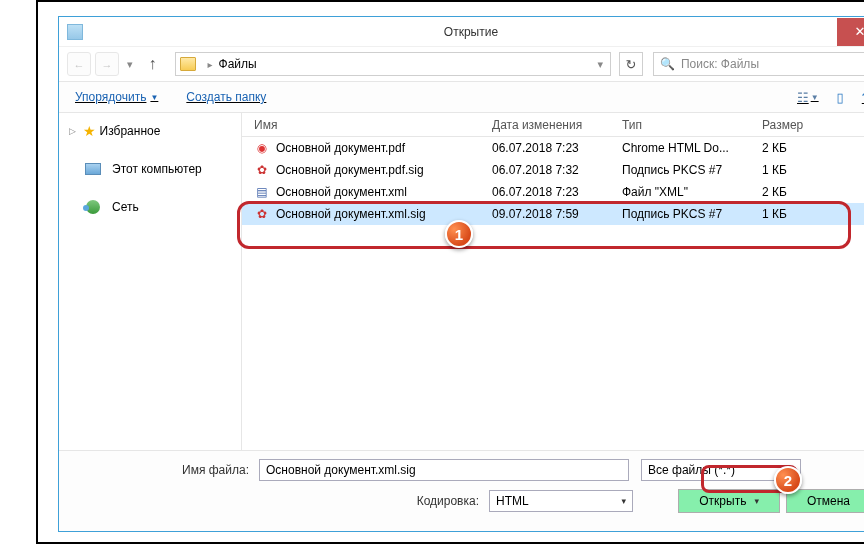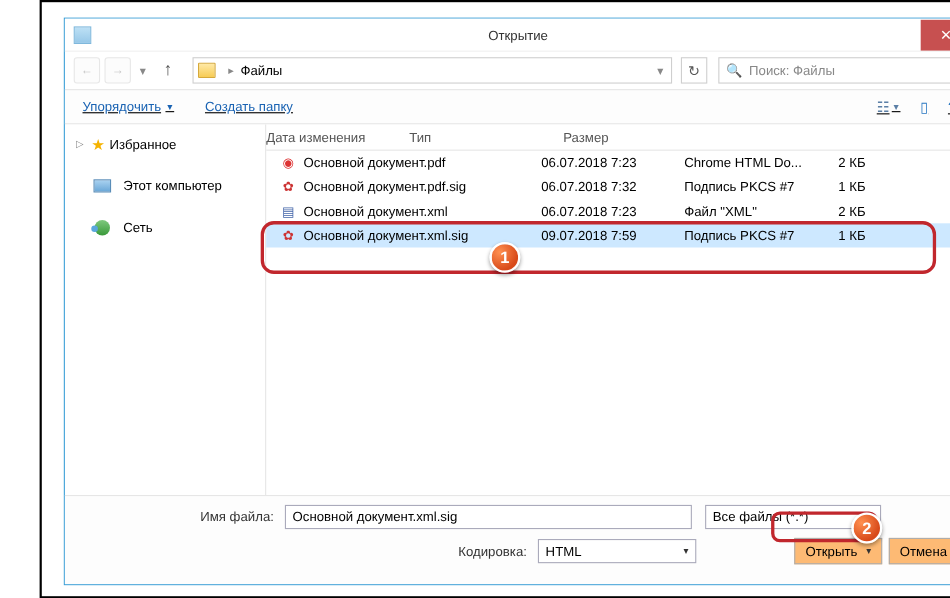--- a/index.html
+++ b/index.html
@@ -56,21 +56,21 @@
 .callout2 { position: absolute; left: 663px; top: 463px; width: 97px; height: 28px; border: 3px solid #c1272d; border-radius: 8px; pointer-events: none; z-index: 5; }
 .badge2 { left: 736px; top: 464px; }
 .footer { border-top: 1px solid #e6e6e6; padding: 8px 12px 10px; font-size: 12px; background: #fdfdfd; }
 .footer-row { display: flex; align-items: center; margin-bottom: 8px; }
 .footer-label { width: 188px; text-align: right; padding-right: 10px; color: #333; }
 .footer-input { height: 22px; border: 1px solid #aab; padding: 0 6px; font-size: 12px; background: #fff; }
 .fn { width: 370px; }
 .filter { width: 160px; margin-left: 12px; display: flex; align-items: center; justify-content: space-between; padding: 0 6px; cursor: pointer; }
 .enc { width: 144px; display: flex; align-items: center; justify-content: space-between; padding: 0 6px; cursor: pointer; }
 .btns { display: flex; gap: 6px; margin-left: auto; }
-.btn { height: 24px; padding: 0 9px; border: 1px solid #adadad; background: #fdba74; font-size: 12px; cursor: pointer; display: flex; align-items: center; justify-content: flex-end; }
+.btn { height: 24px; padding: 0 20px; border: 1px solid #adadad; background: #86efac; font-size: 12px; cursor: pointer; display: flex; align-items: center; justify-content: flex-end; }
 .sel-arrow { font-size: 9px; color: #333; }
 </style>
 </head>
 <body>
 
 <div class="outer">
 <div class="dialog">
 
   <div class="titlebar">
     <div class="app-icon"></div>
@@ -128,20 +128,21 @@
       <div class="nav-item">
         <span class="ico">
               <span class="net-ico"></span>
             </span>
         <span>Сеть</span>
       </div>
     </div>
 
     <div class="files">
       <div class="cols">
+        <div class="c1">Имя</div>
         <div class="c2">Дата изменения</div>
         <div class="c3">Тип</div>
         <div class="c4">Размер</div>
       </div>
       <div id="file-rows">
             <div class="row">
               <div class="c1">
                 <span class="fico pdf">◉</span>
                 <span>Основной документ.pdf</span>
               </div>

